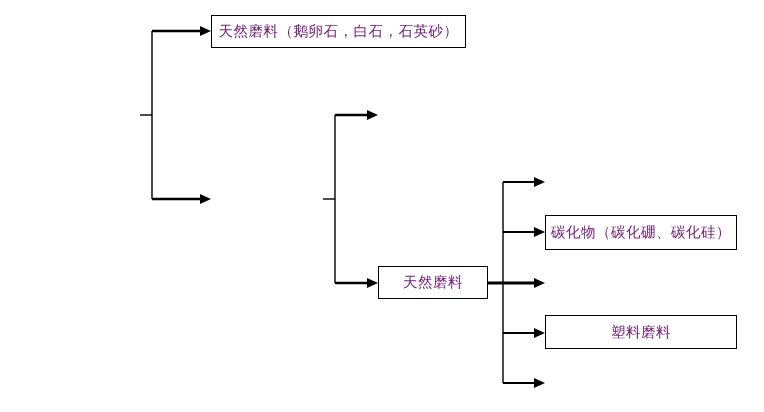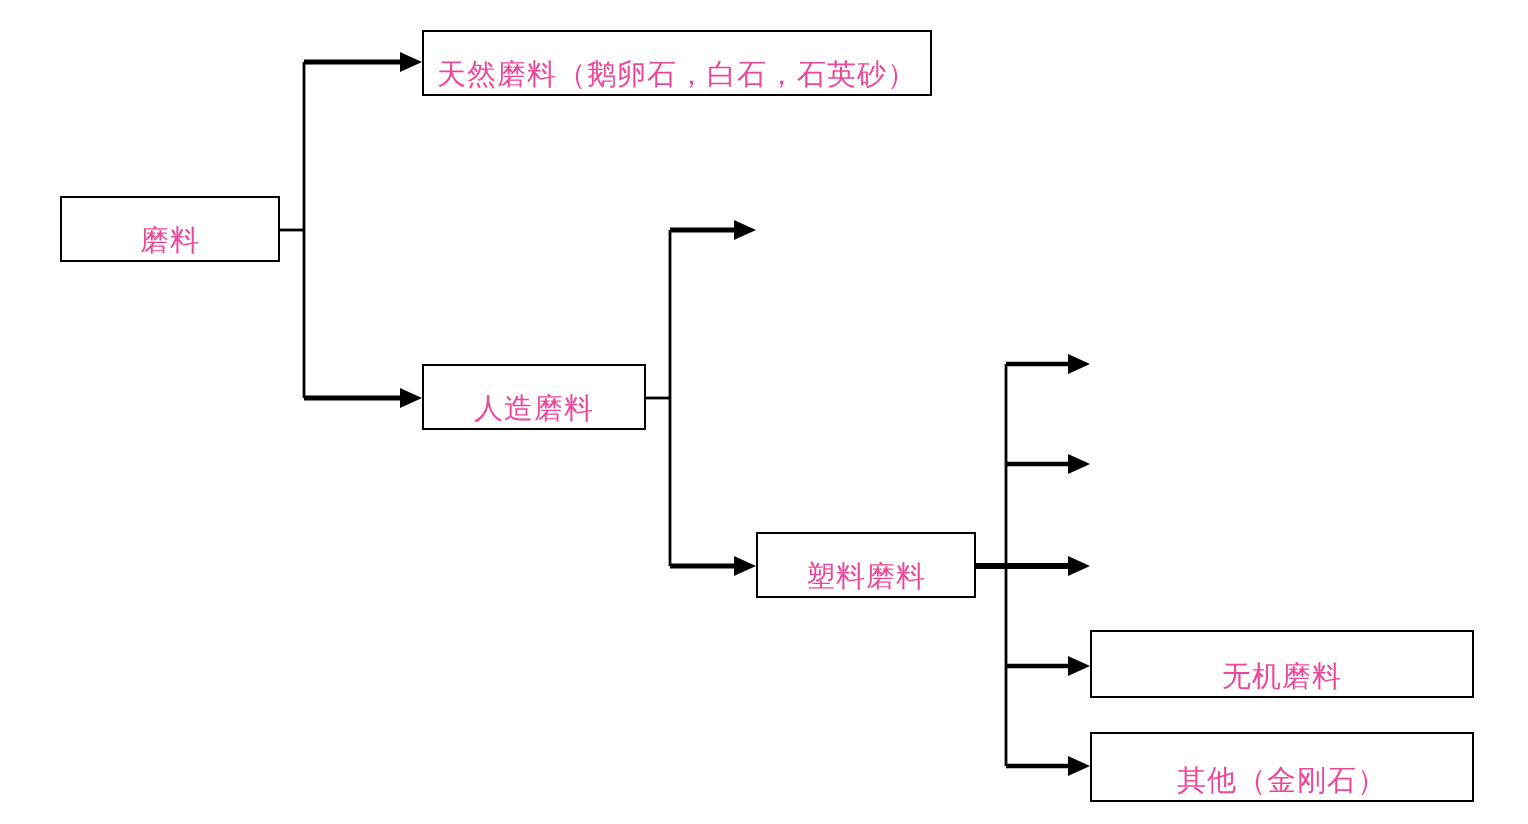--- a/index.html
+++ b/index.html
@@ -9,22 +9,22 @@
     background:#ffffff;
     font-family:"Liberation Serif","DejaVu Serif",serif;
     overflow:hidden;
   }
   .canvas svg{position:absolute;left:0;top:0;}
   .node{
     position:absolute;
     box-sizing:border-box;
     background:#ffffff;
     border:1.5px solid #000000;
-    display:flex;align-items:flex-end;justify-content:center;
-    font-size:14.5px;color:#ec4899;
+    display:flex;align-items:center;justify-content:center;
+    font-size:14.5px;color:#701a75;
     letter-spacing:0.5px;
     white-space:nowrap;
   }
 </style>
 </head>
 <body>
 
 <div class="canvas">
 
   <svg width="764" height="412" viewBox="0 0 764 412" stroke="#000000" fill="#000000">
@@ -61,41 +61,35 @@
 
     <polygon points="545,283 534,278 534,288" stroke="none"></polygon>
 
     <path d="M503 333 H536" stroke-width="2.2" fill="none"></path>
     <polygon points="545,333 534,328 534,338" stroke="none"></polygon>
 
     <path d="M503 383 H536" stroke-width="2.2" fill="none"></path>
     <polygon points="545,383 534,378 534,388" stroke="none"></polygon>
   </svg>
 
-  <div class="node" style="left:30px;top:98px;width:110px;height:33px">
-    <span>磨料</span>
-  </div>
 
   <div class="node" style="left:211px;top:15px;width:255px;height:33px">
     <span>天然磨料（鹅卵石，白石，石英砂）</span>
   </div>
 
-  <div class="node" style="left:211px;top:182px;width:112px;height:33px">
-    <span>人造磨料</span>
+
+
+  <div class="node" style="left:378px;top:266px;width:110px;height:33px">
+    <span>天然磨料</span>
   </div>
 
 
-  <div class="node" style="left:378px;top:266px;width:110px;height:33px">
+  <div class="node" style="left:545px;top:215px;width:192px;height:35px">
+    <span>碳化物（碳化硼、碳化硅）</span>
+  </div>
+
+
+  <div class="node" style="left:545px;top:315px;width:192px;height:34px">
     <span>塑料磨料</span>
   </div>
 
 
-
-
-  <div class="node" style="left:545px;top:315px;width:192px;height:34px">
-    <span>无机磨料</span>
-  </div>
-
-  <div class="node" style="left:545px;top:366px;width:192px;height:35px">
-    <span>其他（金刚石）</span>
-  </div>
-
 </div>
 
 </body></html>

